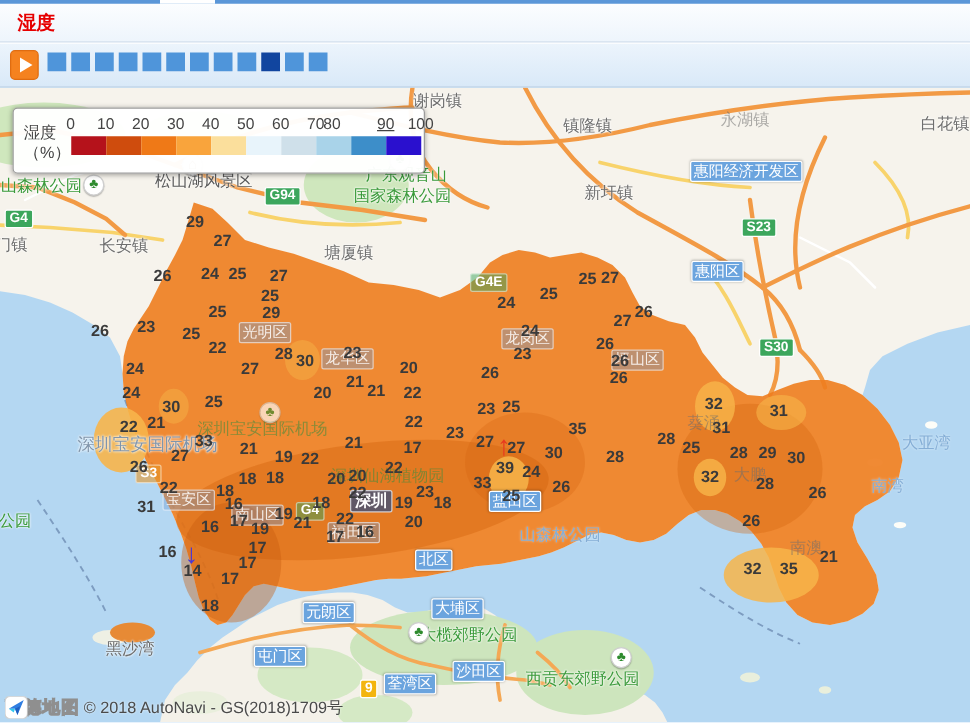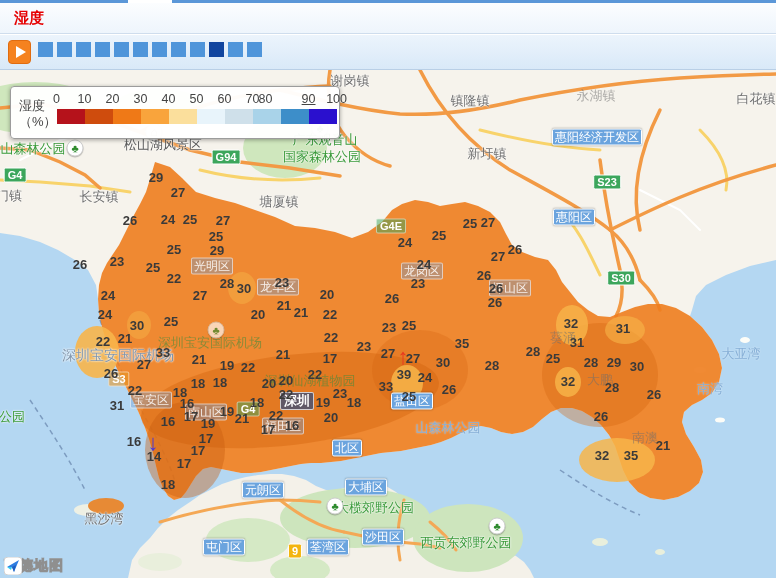--- a/index.html
+++ b/index.html
@@ -346,21 +346,21 @@
         <span class="mitem lab-town" style="left: 487px; top: 84px;">新圩镇</span>
         <span class="mitem lab-town-faded" style="left: 596px; top: 26px;">永湖镇</span>
         <span class="mitem lab-town" style="left: 756px; top: 29px;">白花镇</span>
         <span class="mitem lab-town" style="left: 104px; top: 449px;">黑沙湾</span>
         <span class="mitem lab-water" style="left: 741px; top: 284px;">大亚湾</span>
         <span class="mitem lab-water" style="left: 710px; top: 319px;">南湾</span>
         <span class="mitem lab-water" style="left: 448px; top: 358px;">山森林公园</span>
         <span class="mitem lab-badge" style="left: 347px; top: 378px;">北区</span>
         <span class="mitem lab-badge" style="left: 263px; top: 420px;">元朗区</span>
         <span class="mitem lab-badge" style="left: 366px; top: 417px;">大埔区</span>
-        <span class="mitem lab-badge" style="left: 224px; top: 477px; text-align: center;">屯门区</span>
+        <span class="mitem lab-badge" style="left: 224px; top: 455px; text-align: center;">屯门区</span>
         <span class="mitem lab-badge" style="left: 328px; top: 477px;">荃湾区</span>
         <span class="mitem lab-badge" style="left: 383px; top: 467px;">沙田区</span>
         <span class="mitem lab-badge" style="left: 574px; top: 147px;">惠阳区</span>
         <span class="mitem lab-badge" style="left: 597px; top: 67px;">惠阳经济开发区</span>
         <span class="mitem lab-badge" style="left: 412px; top: 331px;">盐田区</span>
         <span class="mitem lab-badge-faded" style="left: 151px; top: 330px;">宝安区</span>
         <span class="mitem lab-badge-faded" style="left: 206px; top: 342px;">南山区</span>
         <span class="mitem lab-badge-faded" style="left: 283px; top: 356px;">福田区</span>
         <span class="mitem lab-badge-faded" style="left: 212px; top: 196px;">光明区</span>
         <span class="mitem lab-badge-faded" style="left: 278px; top: 217px;">龙华区</span>
@@ -425,15 +425,16 @@
     </div>
 
     <div class="attribution">
       <svg width="18" height="18" viewBox="0 0 18 18">
         <rect x="0" y="0" width="18" height="18" rx="4" fill="#ffffff" stroke="#d0d0d0"></rect>
         <polygon points="3,10 15,3 10,15 8,10" fill="#2f7de1"></polygon>
         <polygon points="3,10 8,10 7,13" fill="#35c8f0"></polygon>
         <polygon points="10,15 8,10 12,8" fill="#1f5fc0"></polygon>
       </svg>
       <span class="brand">高德地图</span>
+      <span class="copyright">© 2018 AutoNavi - GS(2018)1709号</span>
     </div>
   </div>
 </div>
 
 </body></html>

